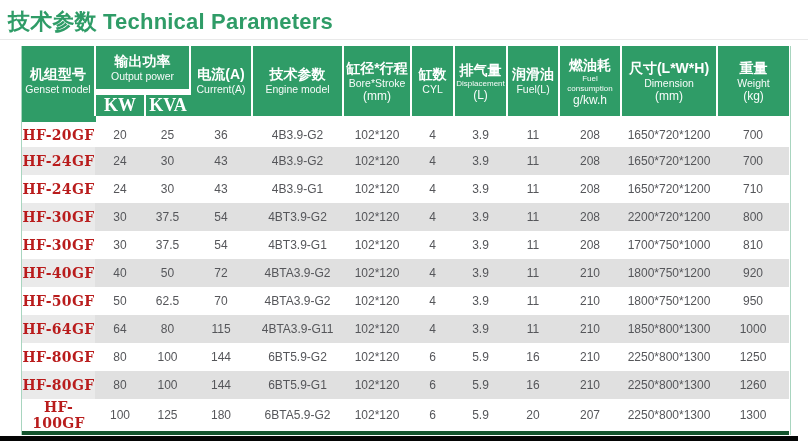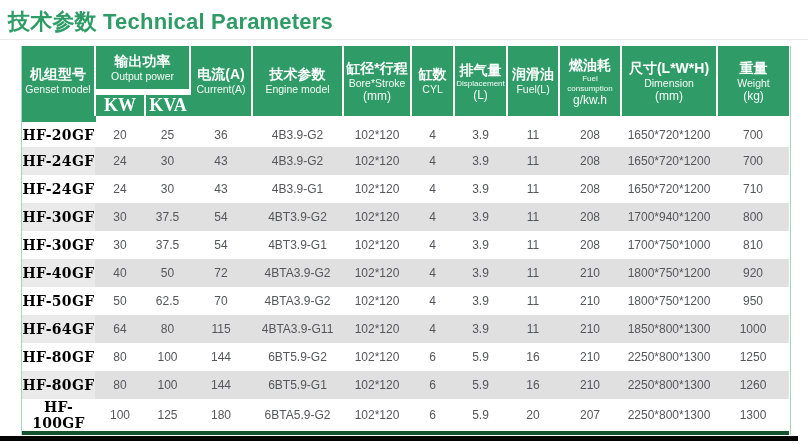--- a/index.html
+++ b/index.html
@@ -48,21 +48,21 @@
   .en.tiny{font-size:8px;line-height:10px;}
   .unit{display:block;font-size:12px;line-height:12px;color:rgba(255,255,255,.96);text-align:center;}
   .sub{font-size:18px;font-weight:bold;font-family:Liberation Serif, serif;}
   tbody td{
     height:28px;text-align:center;vertical-align:middle;
     font-size:12px;color:var(--datatext);
   }
   tbody tr:nth-child(even){background:var(--row-alt);}
   tbody tr:nth-child(even) td.model{background:#eaeaea;}
   tbody td.model{
-    font-family:"DejaVu Serif",serif;font-weight:bold;color:#000000;
+    font-family:"DejaVu Serif",serif;font-weight:bold;color:#b91c1c;
     font-size:14px;letter-spacing:0.3px;
   }
   tbody tr:last-child td{border-bottom:4px solid #14532d;}
   .black-bar{
     position:absolute;left:0;top:436px;width:798px;height:5px;background:#050505;
   }
 </style>
 </head>
 <body>
 
@@ -189,21 +189,21 @@
           <td class="model">HF-30GF</td>
           <td>30</td>
           <td>37.5</td>
           <td>54</td>
           <td>4BT3.9-G2</td>
           <td>102*120</td>
           <td>4</td>
           <td>3.9</td>
           <td>11</td>
           <td>208</td>
-          <td>1700*940*1200</td>
+          <td>2200*720*1200</td>
           <td>800</td>
         </tr>
         <tr>
           <td class="model">HF-30GF</td>
           <td>30</td>
           <td>37.5</td>
           <td>54</td>
           <td>4BT3.9-G1</td>
           <td>102*120</td>
           <td>4</td>

